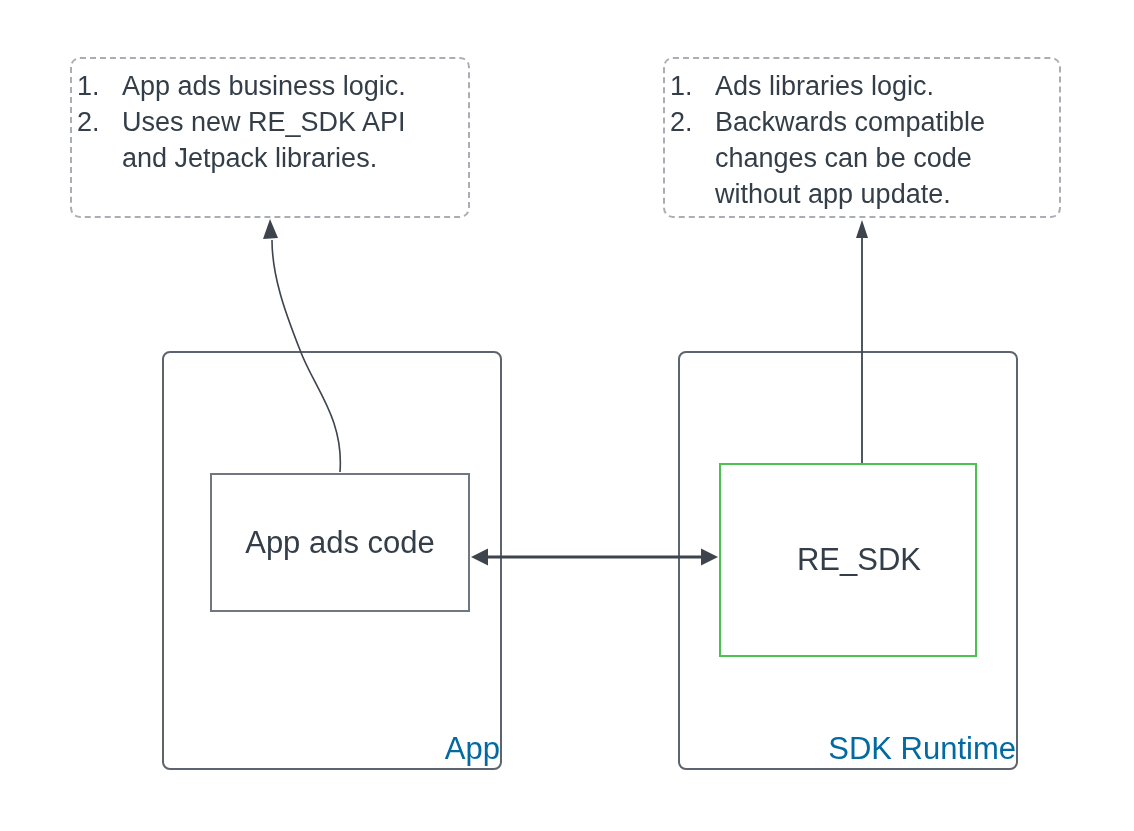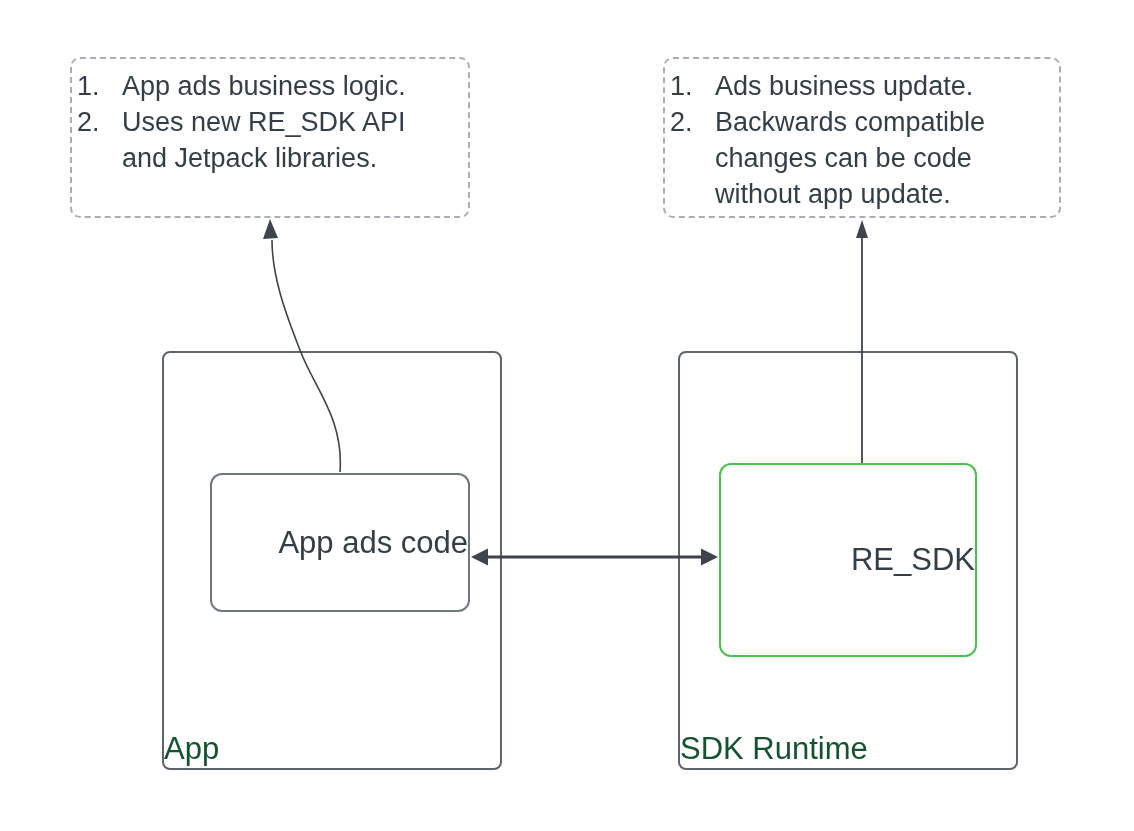--- a/index.html
+++ b/index.html
@@ -39,35 +39,35 @@
     box-sizing: border-box;
     border: 2px solid #5d646e;
     border-radius: 8px;
     background: transparent;
   }
   .frame-label {
     position: absolute;
     left: 0;
     right: 0;
     bottom: 1px;
-    text-align: left;
+    text-align: right;
     font-size: 31px;
-    color: #14532d;
+    color: #0369a1;
   }
 
   
   .inner-box {
     position: absolute;
     box-sizing: border-box;
     border: 2px solid #6f7780;
-    border-radius: 12px;
+    border-radius: 0;
     background: #ffffff;
     display: flex;
     align-items: center;
-    justify-content: flex-end;
+    justify-content: center;
     font-size: 31px;
     color: #343e48;
   }
   .inner-box.highlight {
     border-color: #4cc152;
   }
 
   
   #note-left  { left: 70px;  top: 57px; width: 400px; height: 161px; }
   #note-right { left: 663px; top: 57px; width: 398px; height: 161px; }
@@ -98,21 +98,21 @@
     <div class="note-item">
       <span class="note-num">2.</span>
       <span class="note-txt">Uses new RE_SDK API
 and Jetpack libraries.</span>
     </div>
   </div>
 
   <div class="note" id="note-right">
     <div class="note-item">
       <span class="note-num">1.</span>
-      <span class="note-txt">Ads business update.</span>
+      <span class="note-txt">Ads libraries logic.</span>
     </div>
     <div class="note-item">
       <span class="note-num">2.</span>
       <span class="note-txt">Backwards compatible
 changes can be code
 without app update.</span>
     </div>
   </div>
 
   <div class="frame" id="frame-app">

